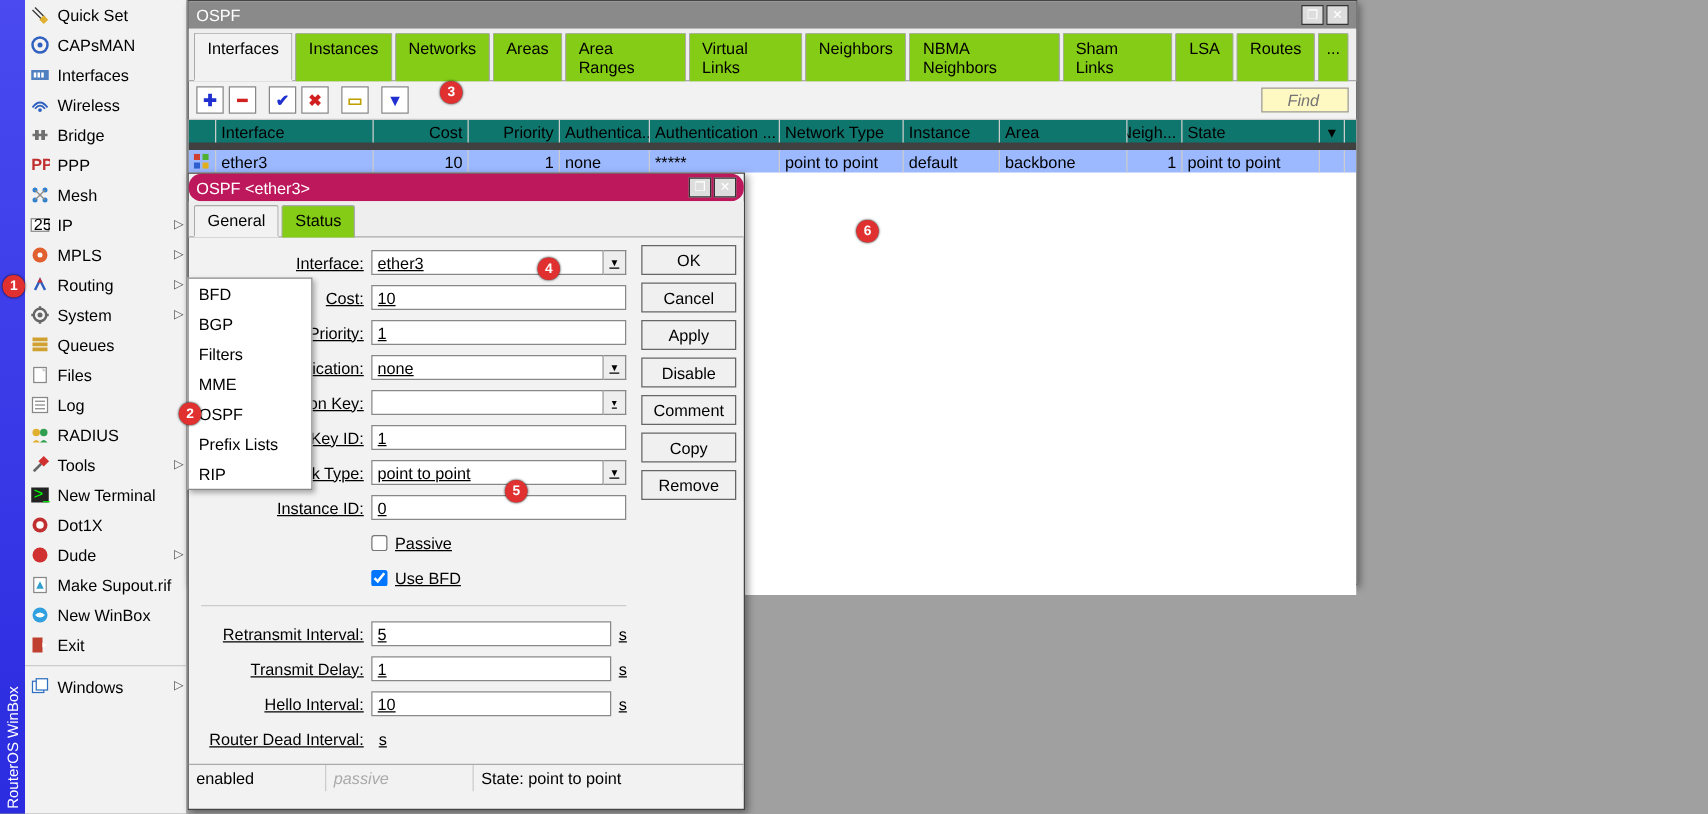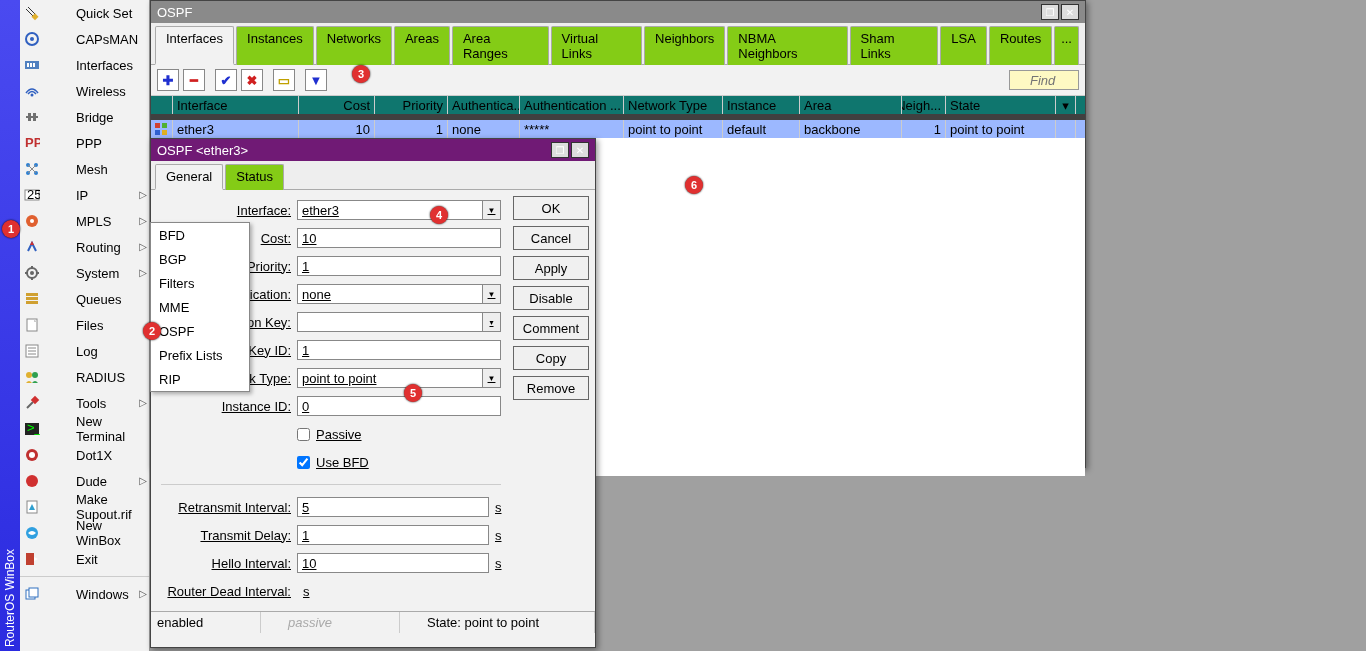--- a/index.html
+++ b/index.html
@@ -1,30 +1,30 @@
 <!DOCTYPE html>
 <html><head>
 <meta charset="utf-8">
 <style>
 *{box-sizing:border-box;margin:0;padding:0;font-family:Arial,Helvetica,sans-serif;font-size:13px;}
 html,body{width:1366px;height:651px;overflow:hidden;background:#a0a0a0;}
 .main{display:flex;height:100%;}
 .lbar{width:20px;height:100%;background:linear-gradient(0deg,#2b2be0,#4a4af0);display:flex;align-items:flex-end;justify-content:center;color:#fff;}
 .lbar span{writing-mode:vertical-rl;transform:rotate(180deg);font-size:12px;padding:4px 0;}
 .sidebar{width:130px;height:100%;background:#f2f2f2;border-right:1px solid #999;}
-.sb-item{display:flex;align-items:center;height:24px;padding:13px 4px;cursor:pointer;position:relative;gap:30px;}
+.sb-item{display:flex;align-items:center;height:24px;padding:0 4px;cursor:pointer;position:relative;}
 .sb-icon{width:16px;height:16px;margin-right:6px;display:inline-block;text-decoration:underline;}
 .sb-arrow{position:absolute;right:2px;font-size:10px;color:#555;line-height:10px;}
 .sb-sep{height:1px;background:#ccc;margin:4px 0;}
 .submenu{position:absolute;left:150px;top:222px;width:100px;background:#fff;border:1px solid #888;box-shadow:2px 2px 4px rgba(0,0,0,.3);z-index:5;}
 .sm-item{height:24px;display:flex;align-items:center;padding:0 8px;cursor:pointer;}
 .canvas{flex:1;position:relative;background:#a0a0a0;}
 .win{position:absolute;background:#f2f2f2;border:1px solid #444;box-shadow:2px 2px 6px rgba(0,0,0,.4);}
 .win-title{height:22px;display:flex;align-items:center;padding:0 6px;color:#fff;font-size:12px;}
-.win-title.active{background:#701a75;}
+.win-title.active{background:#be185d;border-radius:10px;}
 .win-title.inactive{background:#8a8a8a;}
 .win-btns{margin-left:auto;display:flex;}
 .win-btn{width:18px;height:16px;border:1px solid #333;background:#ddd;margin-left:2px;display:flex;align-items:center;justify-content:center;font-size:10px;cursor:pointer;}
 .tabs{display:flex;background:#eee;padding:2px 4px 0;border-bottom:1px solid #aaa;}
 .tab{padding:4px 10px;border:1px solid #aaa;border-bottom:none;background:#84cc16;margin-right:2px;cursor:pointer;border-radius:2px 2px 0 0;position:relative;top:1px;}
 .tab.active{background:#f2f2f2;border-bottom:2px solid #f2f2f2;}
 .tab.more{padding:4px 6px;}
 .toolbar{display:flex;align-items:center;padding:4px 6px;border-bottom:1px solid #ccc;}
 .tb-btn{width:22px;height:22px;border:1px solid #888;background:#fff;margin-right:4px;display:flex;align-items:center;justify-content:center;cursor:pointer;font-weight:bold;}
 .tb-sep{width:6px;}
@@ -39,21 +39,21 @@
 .dlg-left{flex:1;padding:4px 8px;text-decoration:underline;}
 .dlg-right{width:106px;padding:4px;}
 .btn{display:block;width:100%;height:24px;border:1px solid #666;background:#f0f0f0;margin-bottom:6px;cursor:pointer;}
 .row{display:flex;align-items:center;height:28px;}
 .row .lab{width:136px;text-align:right;padding-right:6px;position:relative;}
 .row input[type=text]{flex:1;height:20px;border:1px solid #888;padding:0 4px;background:#fff;}
 .row .dd{width:18px;height:20px;border:1px solid #888;border-left:none;background:#eee;cursor:pointer;display:flex;align-items:center;justify-content:center;font-size:8px;}
 .row .unit{padding-left:6px;width:12px;}
 .row .cb{margin-right:6px;margin-left:136px;}
 .hr{border-top:1px solid #ccc;margin:8px 0;}
-.status{display:flex;border-top:1px solid #aaa;height:22px;align-items:center;gap:21px;}
+.status{display:flex;border-top:1px solid #aaa;height:22px;align-items:center;}
 .st-cell{padding:0 6px;border-right:1px solid #ccc;height:100%;display:flex;align-items:center;}
 .st-cell.dim{color:#aaa;font-style:italic;}
 .badge{position:absolute;width:18px;height:18px;border-radius:50%;background:#e03030;color:#fff;font-size:11px;font-weight:bold;display:flex;align-items:center;justify-content:center;z-index:20;box-shadow:0 0 2px #000;}
 .bd1{left:2px;top:220px;}
 .bd2{left:143px;top:322px;}
 .bd3{left:352px;top:65px;}
 .bd4{left:430px;top:206px;}
 .bd5{left:404px;top:384px;}
 .bd6{left:685px;top:176px;}
 svg{display:block;}

